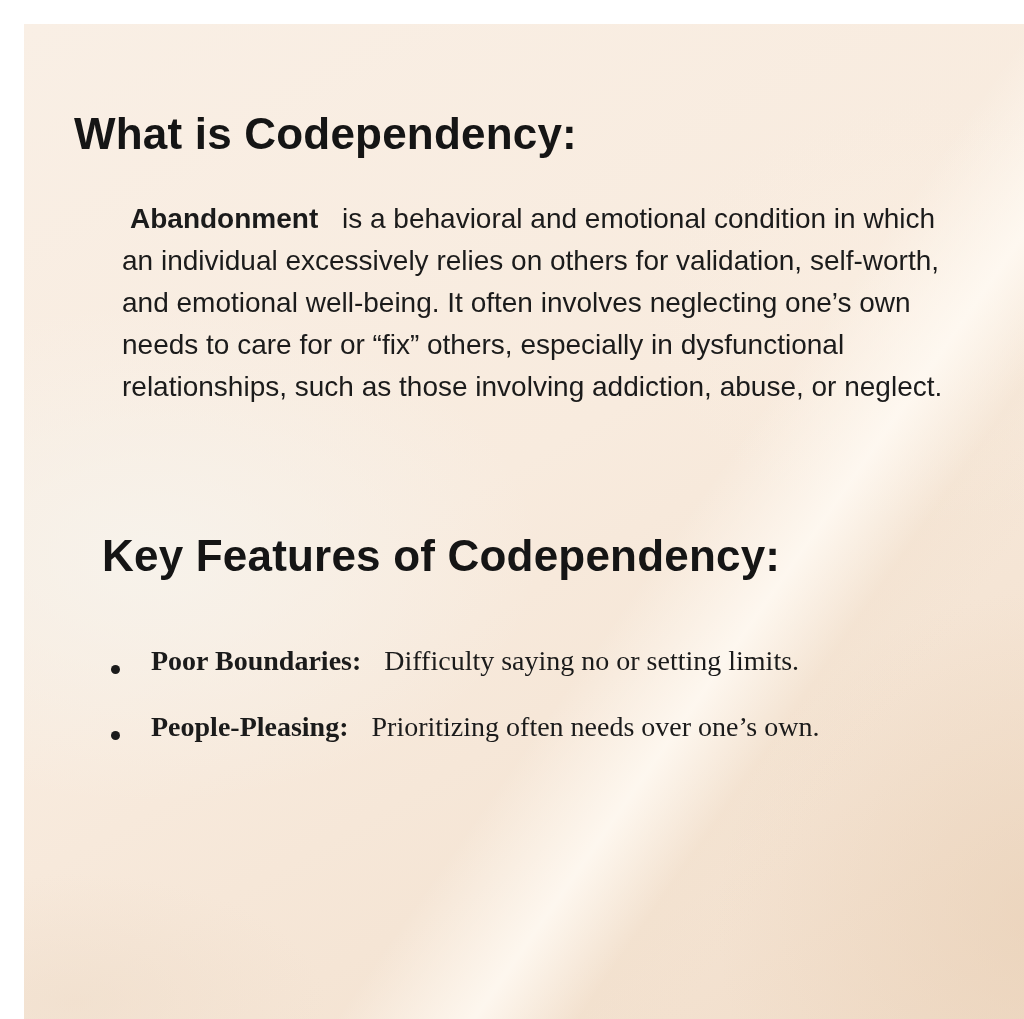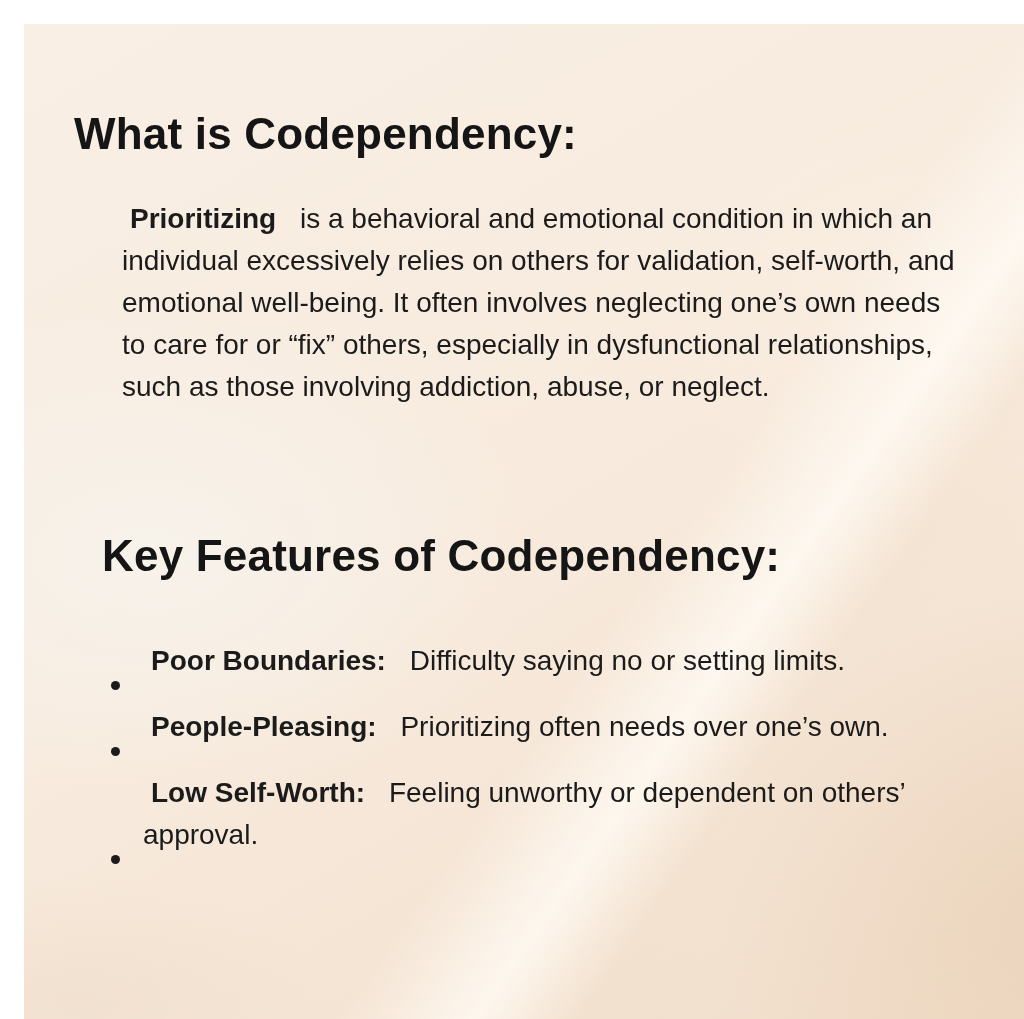--- a/index.html
+++ b/index.html
@@ -52,60 +52,57 @@
   .features {
     position: absolute;
     left: 70px;
     top: 592px;
     width: 915px;
     list-style: none;
   }
 
   .feature-item {
     display: flex;
-    align-items: flex-end;
+    align-items: center;
     font-size: 28px;
     line-height: 42px;
+    font-family: Liberation Serif, serif;
   }
 
   .dot {
     flex: none;
     width: 9px;
     height: 9px;
     border-radius: 50%;
     background: #1b1b1b;
     margin: 17px 15px 0 1px;
   }
 
   .feature-text strong { font-weight: 700; }
 </style>
 </head>
 <body>
 
 <div class="canvas">
 
   <h1 class="heading" id="heading-what-is">What is Codependency:</h1>
 
-  <p class="intro"><strong>Prioritizing</strong><span> is a behavioral and emotional condition in which an individual excessively relies on others for validation, self-worth, and emotional well-being. It often involves neglecting one’s own needs to care for or “fix” others, especially in dysfunctional relationships, such as those involving addiction, abuse, or neglect.</span></p>
+  <p class="intro"><strong>Abandonment</strong><span> is a behavioral and emotional condition in which an individual excessively relies on others for validation, self-worth, and emotional well-being. It often involves neglecting one’s own needs to care for or “fix” others, especially in dysfunctional relationships, such as those involving addiction, abuse, or neglect.</span></p>
 
   <h2 class="heading" id="heading-features">Key Features of Codependency:</h2>
 
   <ul class="features">
 
     <li class="feature-item">
       <span class="dot"></span>
       <span class="feature-text"><strong>Poor Boundaries:</strong> <span>Difficulty saying no or setting limits.</span></span>
     </li>
 
     <li class="feature-item">
       <span class="dot"></span>
       <span class="feature-text"><strong>People-Pleasing:</strong> <span>Prioritizing often needs over one’s own.</span></span>
     </li>
 
-    <li class="feature-item">
-      <span class="dot"></span>
-      <span class="feature-text"><strong>Low Self-Worth:</strong> <span>Feeling unworthy or dependent on others’ approval.</span></span>
-    </li>
 
 
 
   </ul>
 </div>
 
 </body></html>

